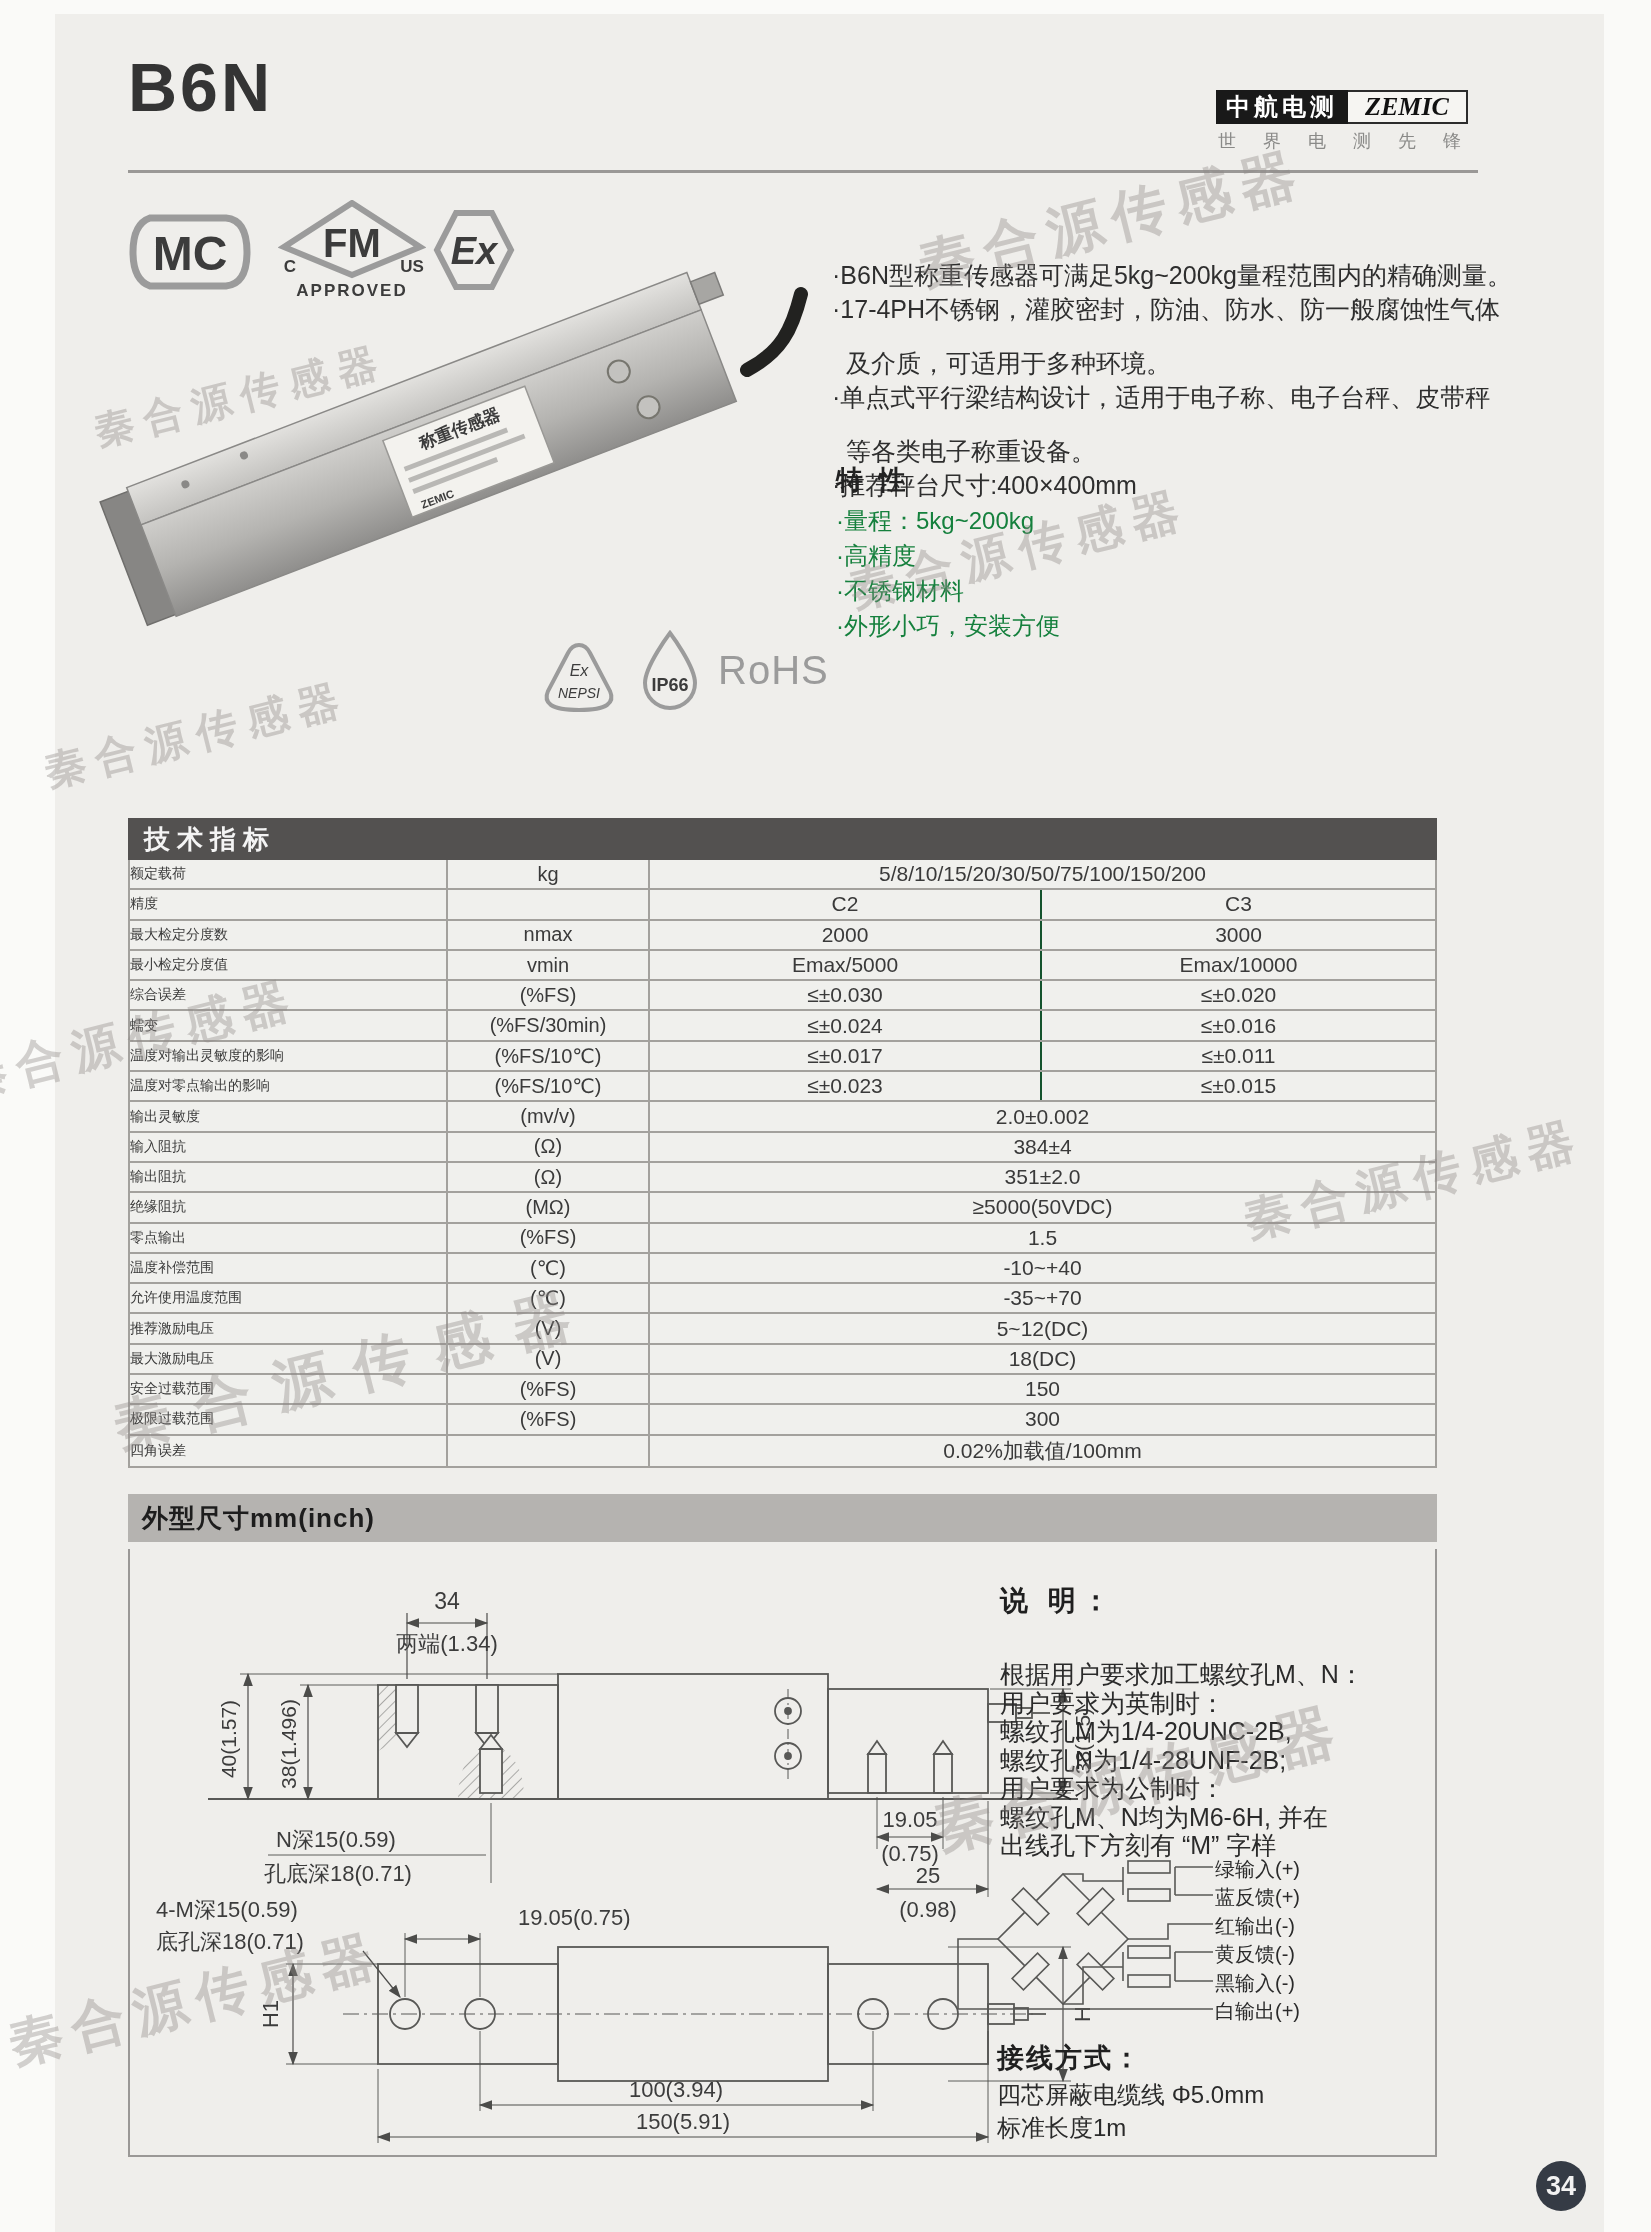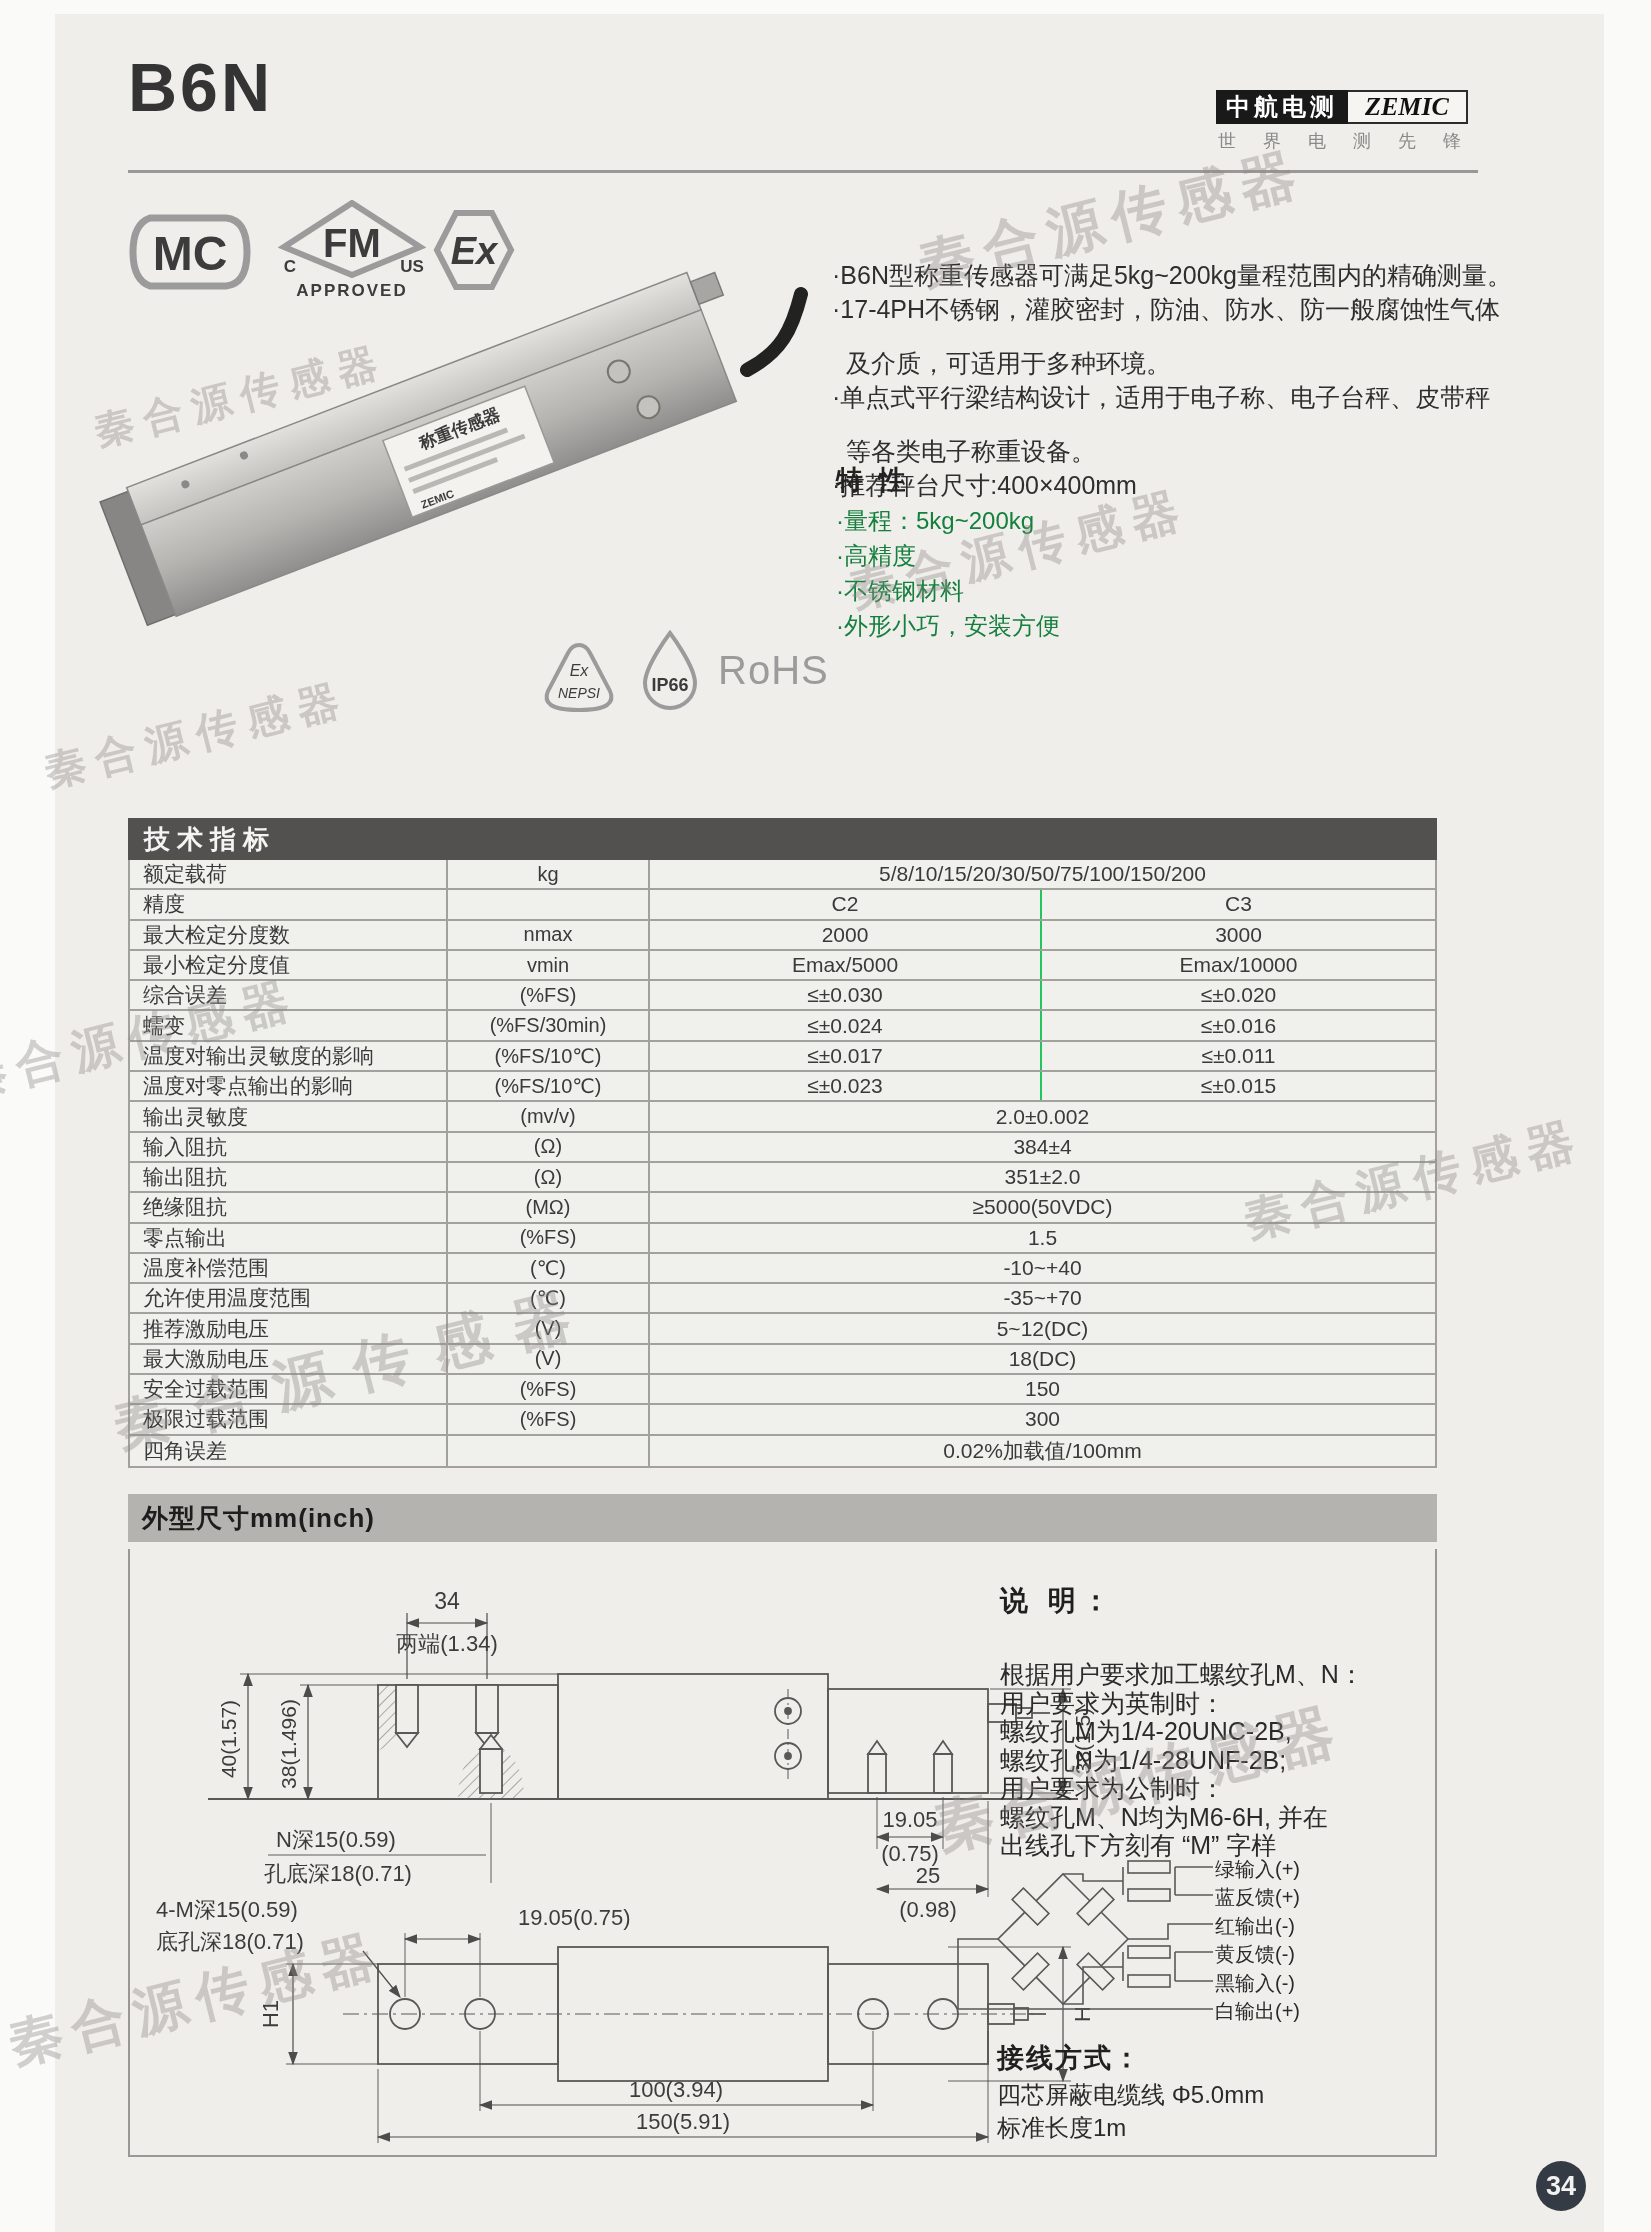--- a/index.html
+++ b/index.html
@@ -36,23 +36,23 @@
   
   .spec-header{
     background:#535150;color:#f4f4f4;font-size:26px;font-weight:bold;
     letter-spacing:7px;display:flex;align-items:center;padding-left:16px;
     box-sizing:border-box;
   }
   .spec-table{border:2px solid #a3a19d;border-top:none;box-sizing:border-box;background:rgba(244,243,240,0.35);}
   .srow{display:grid;grid-template-columns:318px 202px 392px 393px;height:30.3px;border-bottom:2px solid #a3a19d;box-sizing:border-box;}
   .srow:last-child{border-bottom:none;border-radius:14px;}
   .scell{display:flex;align-items:center;justify-content:center;font-size:21px;color:#3a3a3a;overflow:hidden;white-space:nowrap;box-sizing:border-box;}
-  .scell.lbl{justify-content:flex-start;padding-left:13px;font-size:21px;border-right:2px solid #a3a19d;}
+  .scell.lbl{justify-content:flex-start;font-size:14px;border-right:2px solid #a3a19d;}
   .scell.unit{border-right:2px solid #a3a19d;font-size:20px;}
-  .scell.c2{border-right:2px solid #22c55e;}
+  .scell.c2{border-right:2px solid #14532d;}
   .scell.span2{grid-column:3/5;}
   
   .dim-header{
     background:#b5b3b0;color:#1d1d1d;font-size:26px;font-weight:bold;
     display:flex;align-items:center;padding-left:14px;box-sizing:border-box;letter-spacing:1px;
   }
   .dim-box{border:2px solid #9a9896;border-top:none;box-sizing:border-box;}
   .notes-title{font-size:28px;font-weight:bold;color:#1f1f1f;letter-spacing:6px;}
   .note-line{font-size:25px;color:#2a2a2a;line-height:28.5px;white-space:nowrap;}
   .wire-label{font-size:20px;color:#2a2a2a;height:28.4px;line-height:28.4px;white-space:nowrap;}

